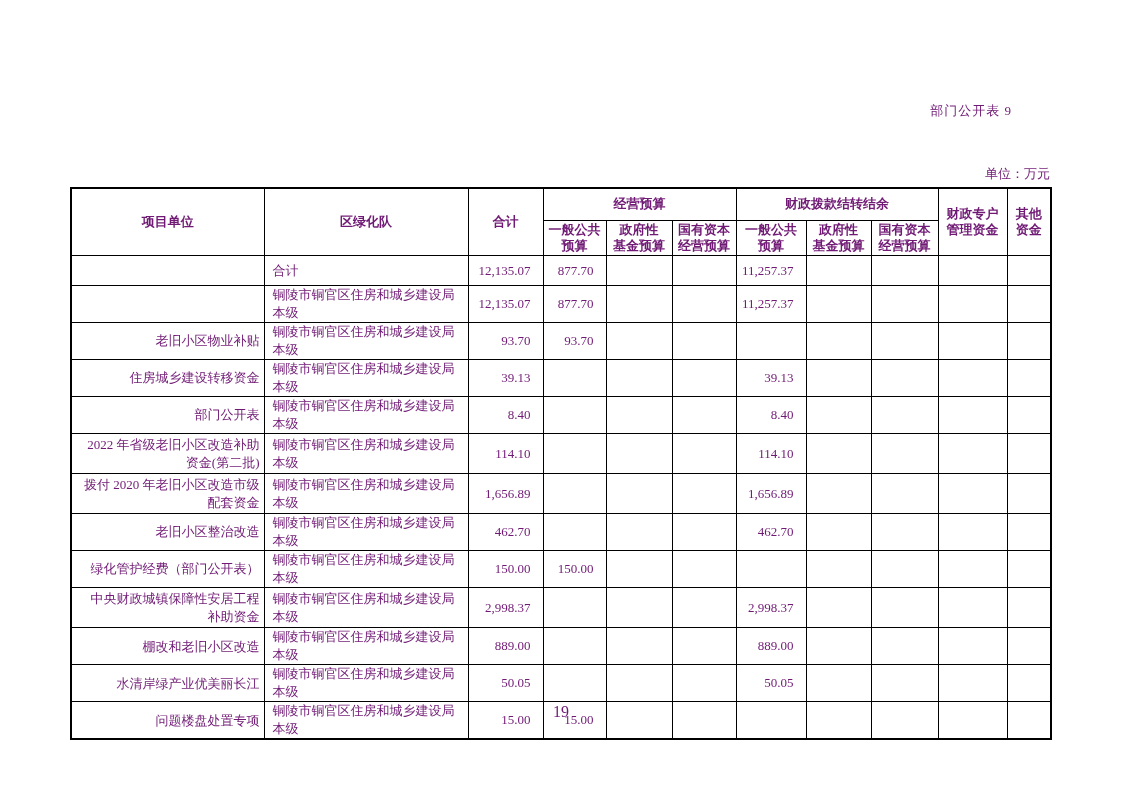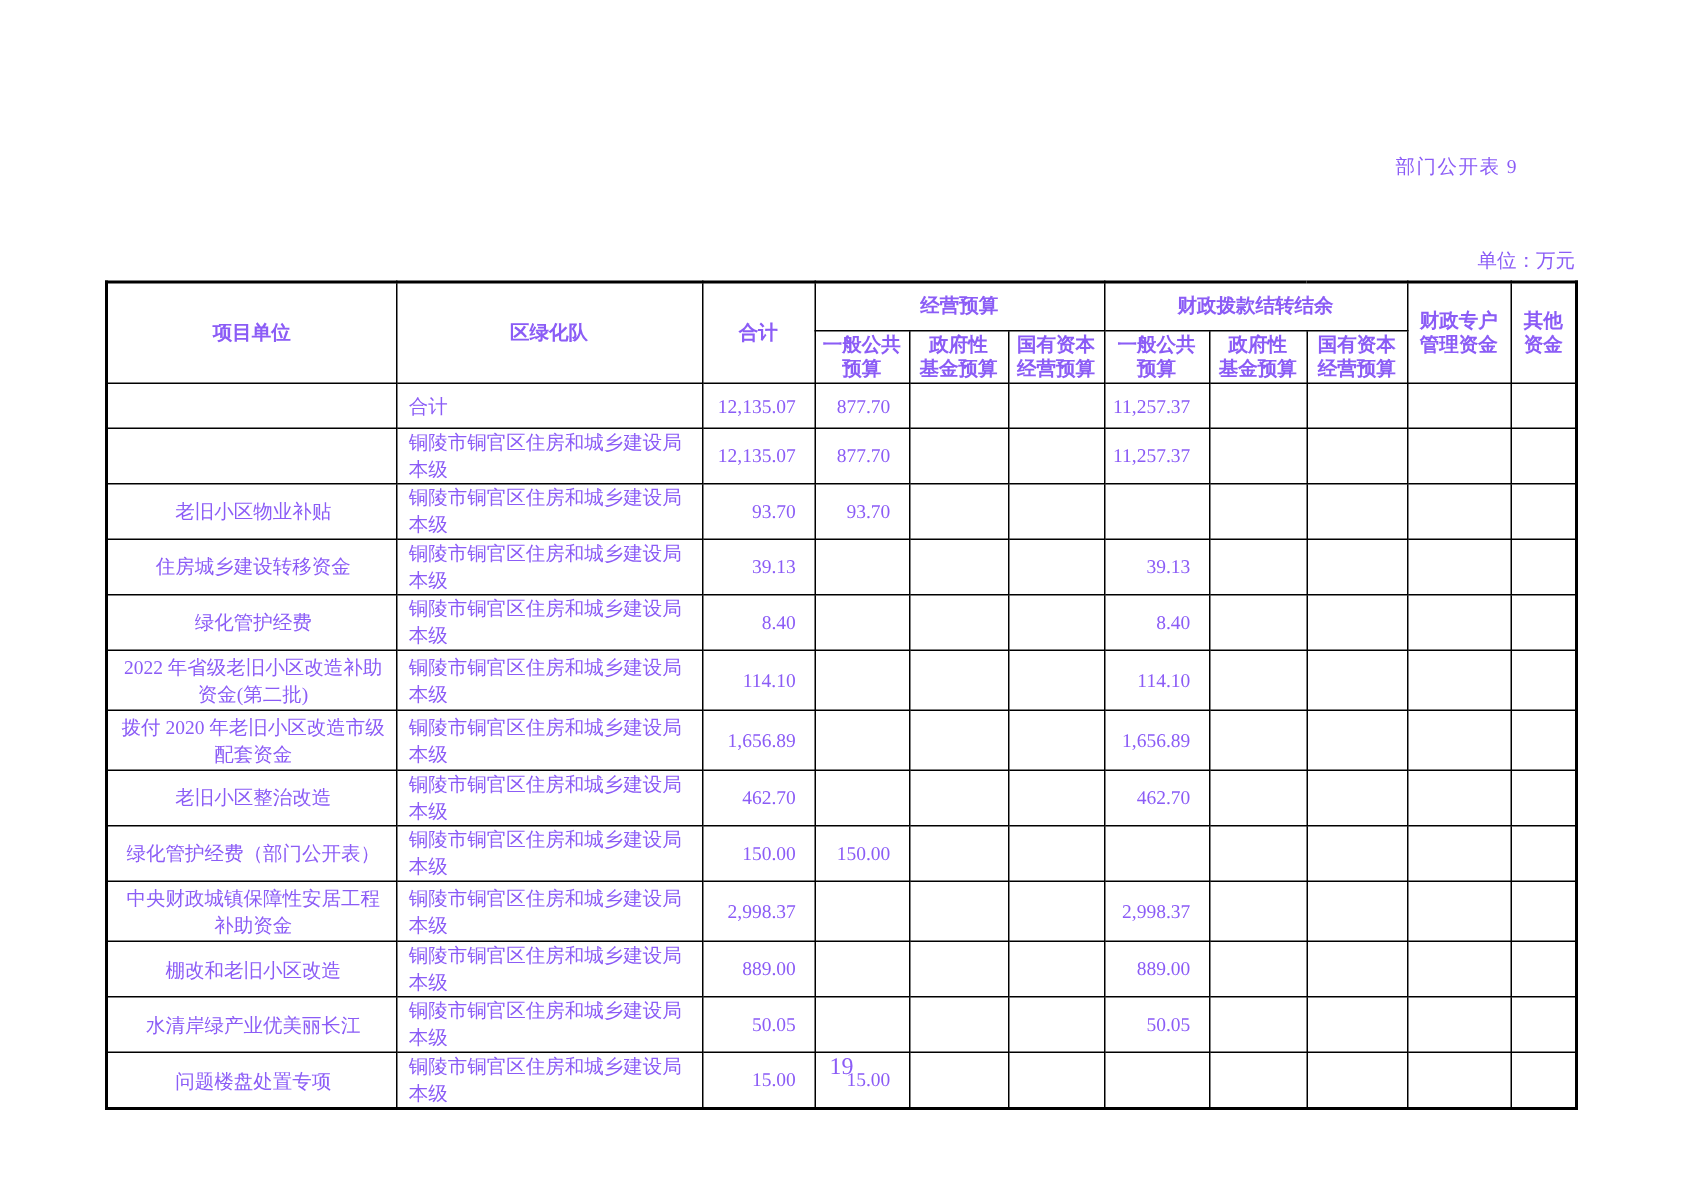--- a/index.html
+++ b/index.html
@@ -2,21 +2,21 @@
 <html><head>
 <meta charset="utf-8">
 <style>
   * { box-sizing: border-box; }
   html, body { margin: 0; padding: 0; background: #ffffff; }
   .page {
     position: relative;
     width: 1122px;
     height: 793px;
     background: #ffffff;
-    color: #8b5cf6;
+    color: #701a75;
     font-family: "Liberation Serif", "DejaVu Serif", serif;
     overflow: hidden;
   }
   .corner-label {
     position: absolute;
     top: 102px;
     right: 110px;
     font-size: 13px;
     letter-spacing: 1px;
   }
@@ -57,21 +57,21 @@
   .exp tbody tr { height: 30px; }
   .exp tbody tr.tall { height: 38px; padding-left: 16px; }
   .exp th {
     font-weight: bold;
     text-align: center;
     white-space: pre-line;
     line-height: 1.25;
     padding: 1px 1px;
   }
   .exp td.c-name {
-    text-align: center;
+    text-align: right;
     padding: 2px 4px 2px 6px;
     line-height: 1.35;
   }
   .exp td.c-unit {
     text-align: left;
     padding-left: 8px;
     padding-right: 2px;
   }
   .exp td.c-num {
     text-align: right;
@@ -184,21 +184,21 @@
         <td class="c-num"></td>
         <td class="c-num"></td>
         <td class="c-num"></td>
         <td class="c-num">39.13</td>
         <td class="c-num"></td>
         <td class="c-num"></td>
         <td class="c-num"></td>
         <td class="c-num"></td>
       </tr>
       <tr>
-        <td class="c-name">绿化管护经费</td>
+        <td class="c-name">部门公开表</td>
         <td class="c-unit">铜陵市铜官区住房和城乡建设局本级</td>
         <td class="c-num">8.40</td>
         <td class="c-num"></td>
         <td class="c-num"></td>
         <td class="c-num"></td>
         <td class="c-num">8.40</td>
         <td class="c-num"></td>
         <td class="c-num"></td>
         <td class="c-num"></td>
         <td class="c-num"></td>

